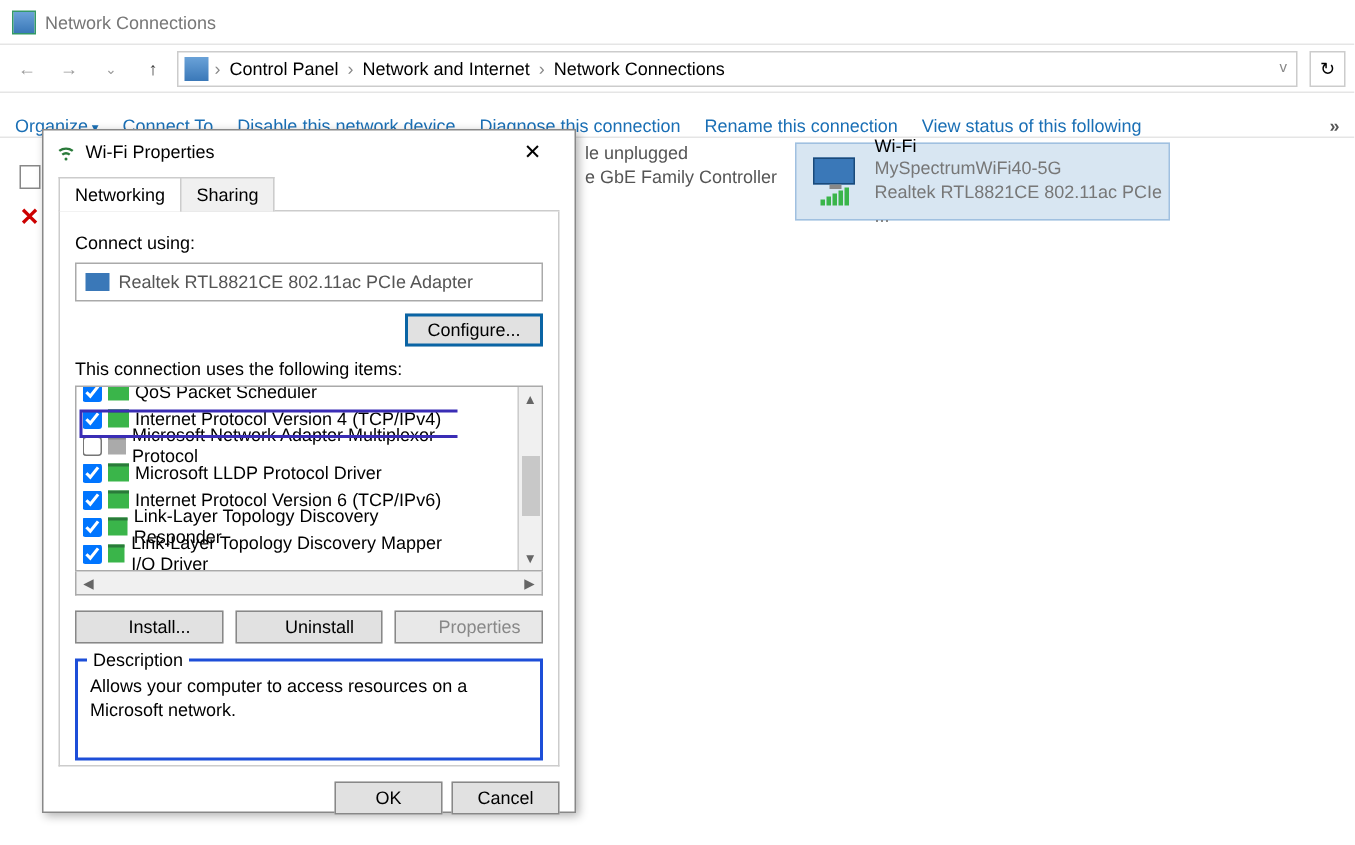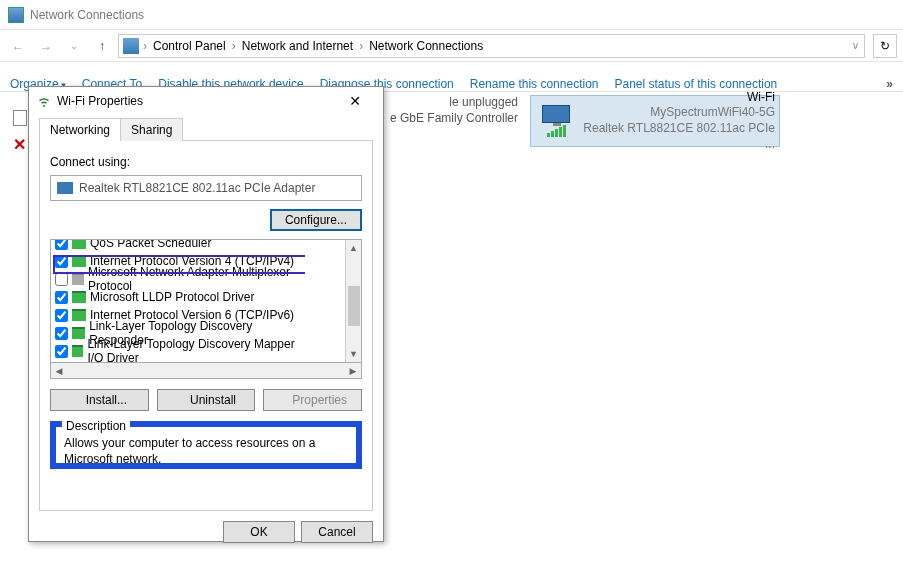--- a/index.html
+++ b/index.html
@@ -66,21 +66,21 @@
     align-items: center;
     padding: 2px 4px;
     gap: 6px;
   }
   .conn-item.selected { background: #d8e6f2; border:1px solid #a0c0e0; }
   .conn-icon { width:42px; height:42px; display:flex; align-items:center; justify-content:center; flex-direction:column; }
   .conn-icon .monitor { width:28px; height:18px; background:#3a78b8; border:1px solid #1a4a7a; position:relative; }
   .conn-icon .monitor::after { content:""; position:absolute; bottom:-4px; left:10px; width:8px; height:3px; background:#888;}
   .conn-icon .bars { display:flex; gap:1px; align-items:flex-end; margin-top:2px;}
   .conn-icon .bars i { width:3px; background:#3ab54a; }
-  .conn-text { flex:1; line-height:1.3;text-align:right; }
+  .conn-text { flex:1; line-height:1.3; }
   .conn-text .name { font-weight:normal; }
   .conn-text .sub1, .conn-text .sub2 { color:#777; filter: blur(0.4px); font-size:12px; }
   .bg-conn { position:absolute; left:390px; top:95px; }
   .bg-conn2 { position:absolute; left:530px; top:95px; }
 
   
   .dialog {
     position: absolute;
     left: 28px; top: 86px;
     width: 356px;
@@ -125,21 +125,21 @@
   .list-item .nicon.gray { background:#aaa; border-top-color:#888;}
   .hl-box { position:absolute; top:15px; left:2px; width:256px; height:19px; border:2px solid #3a2db5; pointer-events:none; z-index:2;}
   .vscroll { width:16px; background:#f0f0f0; border-left:1px solid #ccc; display:flex; flex-direction:column; align-items:center; }
   .vscroll .arrow { height:16px; display:flex; align-items:center; justify-content:center; color:#666; font-size:9px;}
   .vscroll .thumb { flex:0 0 40px; width:12px; background:#c8c8c8; margin-top:30px;}
   .hscroll { height:16px; border:1px solid #aaa; border-top:none; display:flex; align-items:center; background:#f0f0f0;}
   .hscroll .arrow { width:16px; text-align:center; color:#666; font-size:9px;}
   .hscroll .track { flex:1; }
   .action-row { display:flex; gap:8px; margin:10px 0; }
   .action-row .btn { flex:1;padding-left:28px; }
-  .desc-group { border:6px solid #1d4ed8; padding:8px; position:relative; height:48px;}
+  .desc-group { border:2px solid #1d4ed8; padding:8px; position:relative; height:68px;}
   .desc-text { line-height:1.35;}
   .dlg-footer { display:flex; justify-content:flex-end; gap:6px; padding:8px 10px; }
   
   .artifact1 { position:absolute; left:13px; top:110px; width:14px; height:16px; border:1px solid #888; }
   .artifact2 { position:absolute; left:13px; top:135px; color:#c00; font-size:16px; font-weight:bold;}
 </style>
 </head>
 <body>
 
 <div class="titlebar">
@@ -164,21 +164,21 @@
   </div>
   <div class="refreshbtn">↻</div>
 </div>
 
 <div class="cmdbar">
   <span class="dropdown">Organize</span>
   <span>Connect To</span>
   <span>Disable this network device</span>
   <span>Diagnose this connection</span>
   <span>Rename this connection</span>
-  <span>Panel status of this connection</span>
+  <span>View status of this following</span>
   <span class="spacer"></span>
   <span class="chev">»</span>
 </div>
 
 <div class="bg-conn">
   <div class="conn-text">
     <div style="color:#555;">le unplugged</div>
     <div style="color:#555;">e GbE Family Controller</div>
   </div>
 </div>
@@ -221,20 +221,21 @@
     </div>
     <div class="tab-panel">
       <div class="connect-using">Connect using:</div>
       <div class="adapter-box">
         <div class="aicon"></div>
         <span class="atext">Realtek RTL8821CE 802.11ac PCIe Adapter</span>
       </div>
       <div class="configure-row">
         <button class="btn highlight">Configure...</button>
       </div>
+      <div class="items-label">This connection uses the following items:</div>
 
       <div class="listbox">
         <div class="listbox-inner">
           <div class="hl-box"></div>
           <div class="listbox-scroll" id="listhost">
               <div class="list-item">
                 <input type="checkbox" checked="" style="">
                 <div class="nicon"></div>
                 <span>QoS Packet Scheduler</span>
               </div>

